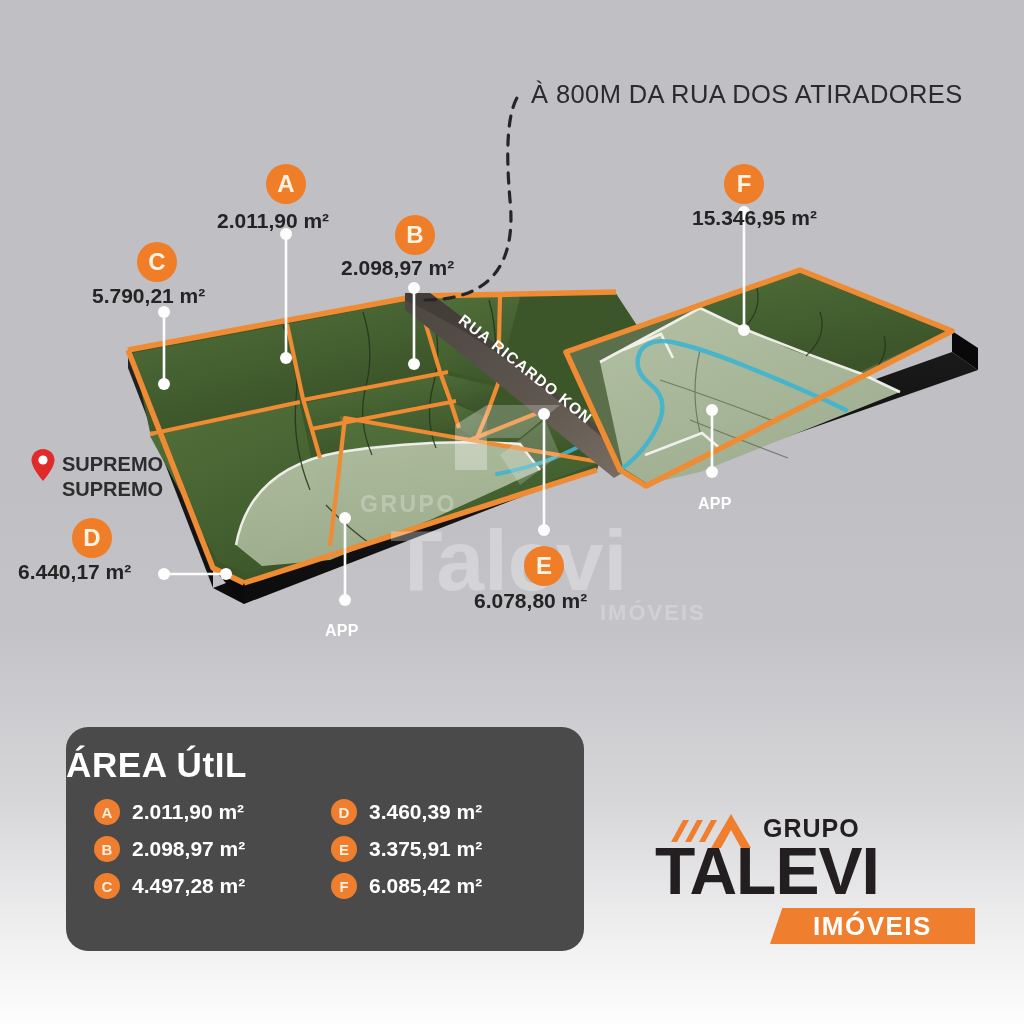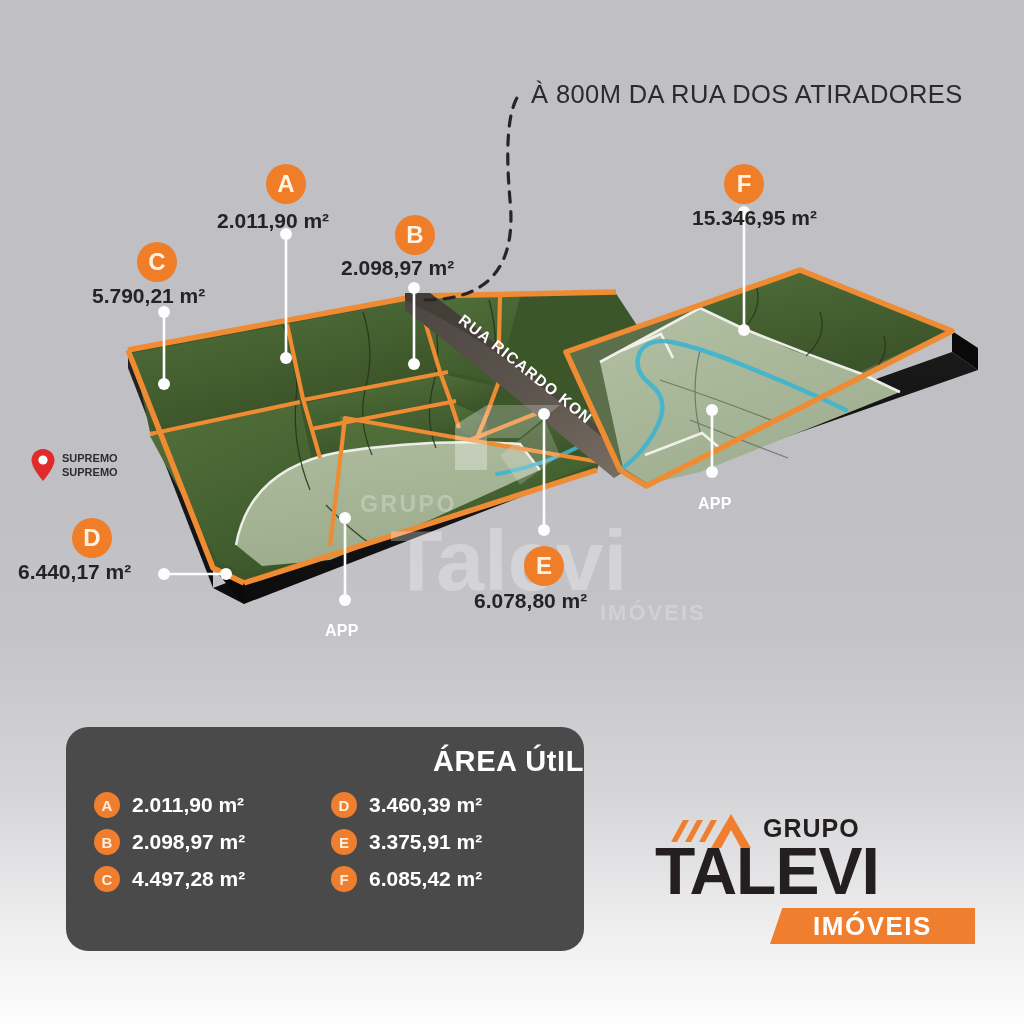--- a/index.html
+++ b/index.html
@@ -70,21 +70,21 @@
     position: absolute;
     font-size: 16px;
     font-weight: bold;
     color: #ffffff;
     white-space: nowrap;
     letter-spacing: 0.3px;
     margin-top: 16px;
   }
   .dark-label {
     position: absolute;
-    font-size: 11px;
+    font-size: 20px;
     font-weight: bold;
     color: #2d2d2d;
     line-height: 1.25;
     white-space: nowrap;
   }
 
   
   .pin-wrap {
     position: absolute;
     left: 30px;
@@ -99,23 +99,23 @@
     left: 66px;
     top: 727px;
     width: 518px;
     height: 224px;
     background: #4a4a4a;
     border-radius: 22px;
     box-sizing: border-box;
     padding: 18px 0 0 0;
   }
   .legend-title {
-    text-align: right;
+    text-align: left;
     color: #ffffff;
-    font-size: 29px;
+    font-size: 35px;
     font-weight: bold;
     letter-spacing: 0.6px;
     margin-bottom: 14px;
   }
   .legend-cols {
     display: flex;
     padding: 0 28px;
     gap: 12px;
   }
   .legend-col {

